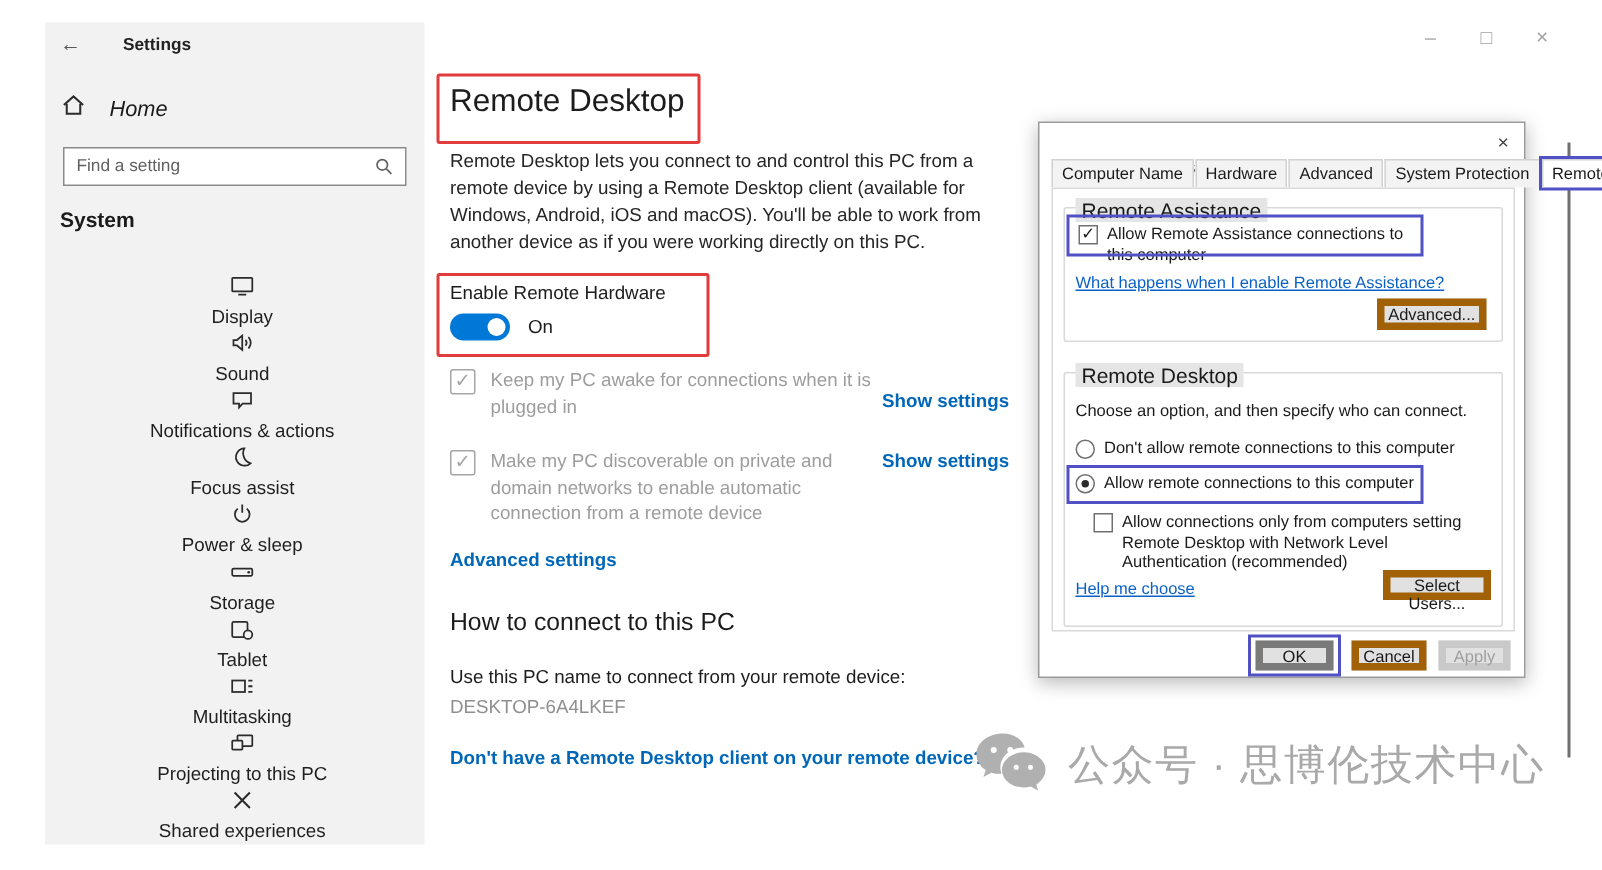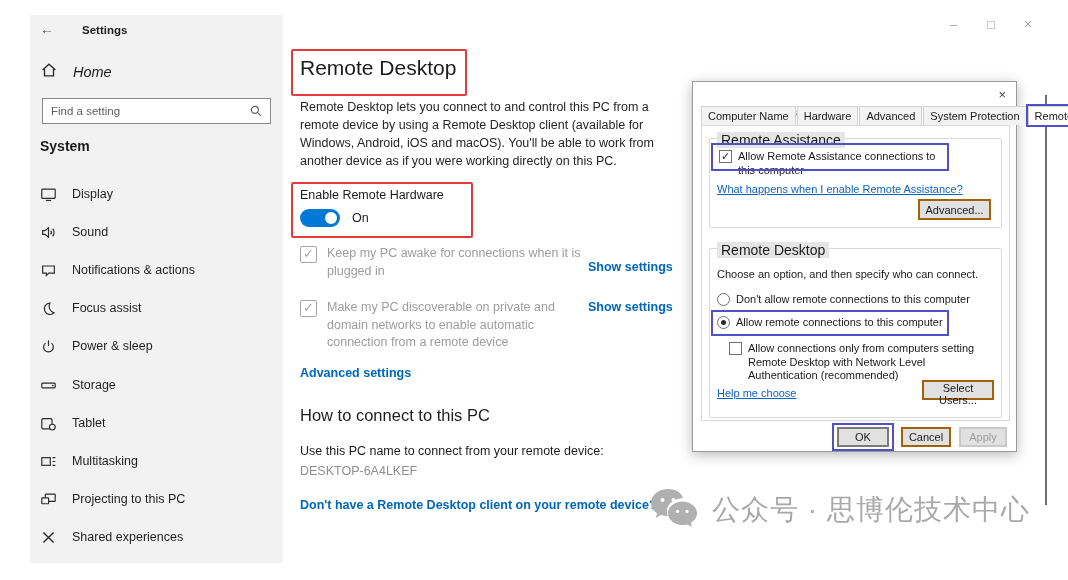--- a/index.html
+++ b/index.html
@@ -17,21 +17,21 @@
   .home-row { position:absolute; left:10px; top:46px; display:flex; align-items:center; gap:15px; }
   .home-row .lbl { font-size:14.5px; color:#1b1b1b;font-style:italic; }
   .searchbox { position:absolute; left:12px; top:83px; width:229px; height:26px; background:#fff;
                border:1px solid #8a8a8a; display:flex; align-items:center; }
   .searchbox input { border:none; outline:none; flex:1; font-size:11.5px; color:#333; padding:0 8px;
                      font-family:inherit; background:transparent; }
   .searchbox input::placeholder { color:#5f5f5f; opacity:1; }
   .searchbox svg { margin-right:7px; flex:0 0 auto; }
   .section-heading { position:absolute; left:10px; top:123px; font-size:14px; font-weight:700; color:#1b1b1b; }
   .nav-item { position:absolute; left:0; width:253px; height:24px; display:flex; align-items:center;
-              gap:15px; padding-left:10px; cursor:default; }
+              gap:5px; padding-left:10px; cursor:default;flex-direction:column; }
   .nav-item .ico { width:17px; height:17px; flex:0 0 auto; }
   .nav-item .lbl { font-size:12.5px; color:#1f1f1f; white-space:nowrap; }
 
   
   .ann { position:absolute; border:2px solid #e23b3b; border-radius:2px; pointer-events:none; }
   .page-title { position:absolute; left:300px; top:56px; font-size:21px; color:#1c1c1c; }
   .descr { position:absolute; left:300px; top:98px; width:376px; font-size:12.5px; line-height:18px; color:#252525; }
   .enable-label { position:absolute; left:300px; top:188px; font-size:12.5px; color:#1c1c1c; }
   .toggle { position:absolute; left:300px; top:209px; width:40px; height:18px; border-radius:9px;
             background:#0078d7; cursor:pointer; }
@@ -61,21 +61,21 @@
   .tab.active { background:#fff; position:relative; z-index:3; box-shadow:0 0 0 2px #5151c6; }
   .pane { position:absolute; left:8px; top:43px; width:309px; height:296px; border:1px solid #d9d9d9; background:#fff; }
   .groupbox { position:absolute; border:1px solid #d9d9d9; border-radius:2px; }
   .group-label { position:absolute; font-size:14px; color:#1a1a1a; background:#e5e5e5; padding:0 4px; }
   .ann-p { position:absolute; border:2px solid #5151c6; pointer-events:none; z-index:4; }
   .dlg-check { width:13px; height:13px; border:1px solid #707070; background:#fff; flex:0 0 auto;
                font-size:11px; line-height:11px; text-align:center; color:#1a1a1a; }
   .dlg-row { position:absolute; display:flex; gap:6px; align-items:flex-start; }
   .dlg-row .txt { font-size:11px; color:#1a1a1a; line-height:13.5px; }
   .dlg-link { position:absolute; font-size:11px; color:#0b62c4; text-decoration:underline; cursor:pointer; }
-  .dlg-btn { position:absolute; background:#e1e1e1; border:2px solid #a16207; font-size:11px; color:#1a1a1a;
+  .dlg-btn { position:absolute; background:#e1e1e1; border:5px solid #a16207; font-size:11px; color:#1a1a1a;
              text-align:center; cursor:pointer; font-family:inherit; }
   .radio { width:13px; height:13px; border:1px solid #707070; border-radius:50%; background:#fff; flex:0 0 auto; position:relative; }
   .radio.sel::after { content:""; position:absolute; left:3px; top:3px; width:5px; height:5px; border-radius:50%; background:#2b2b2b; }
   .btn-disabled { color:#9f9f9f !important; border-color:#c9c9c9; }
 
   
   .watermark { position:absolute; left:649px; top:487px; display:flex; align-items:center; gap:11px; }
   .watermark .wm-text { font-size:28px; color:#a9a9a9; letter-spacing:1px; white-space:nowrap; }
 </style>
 </head>

